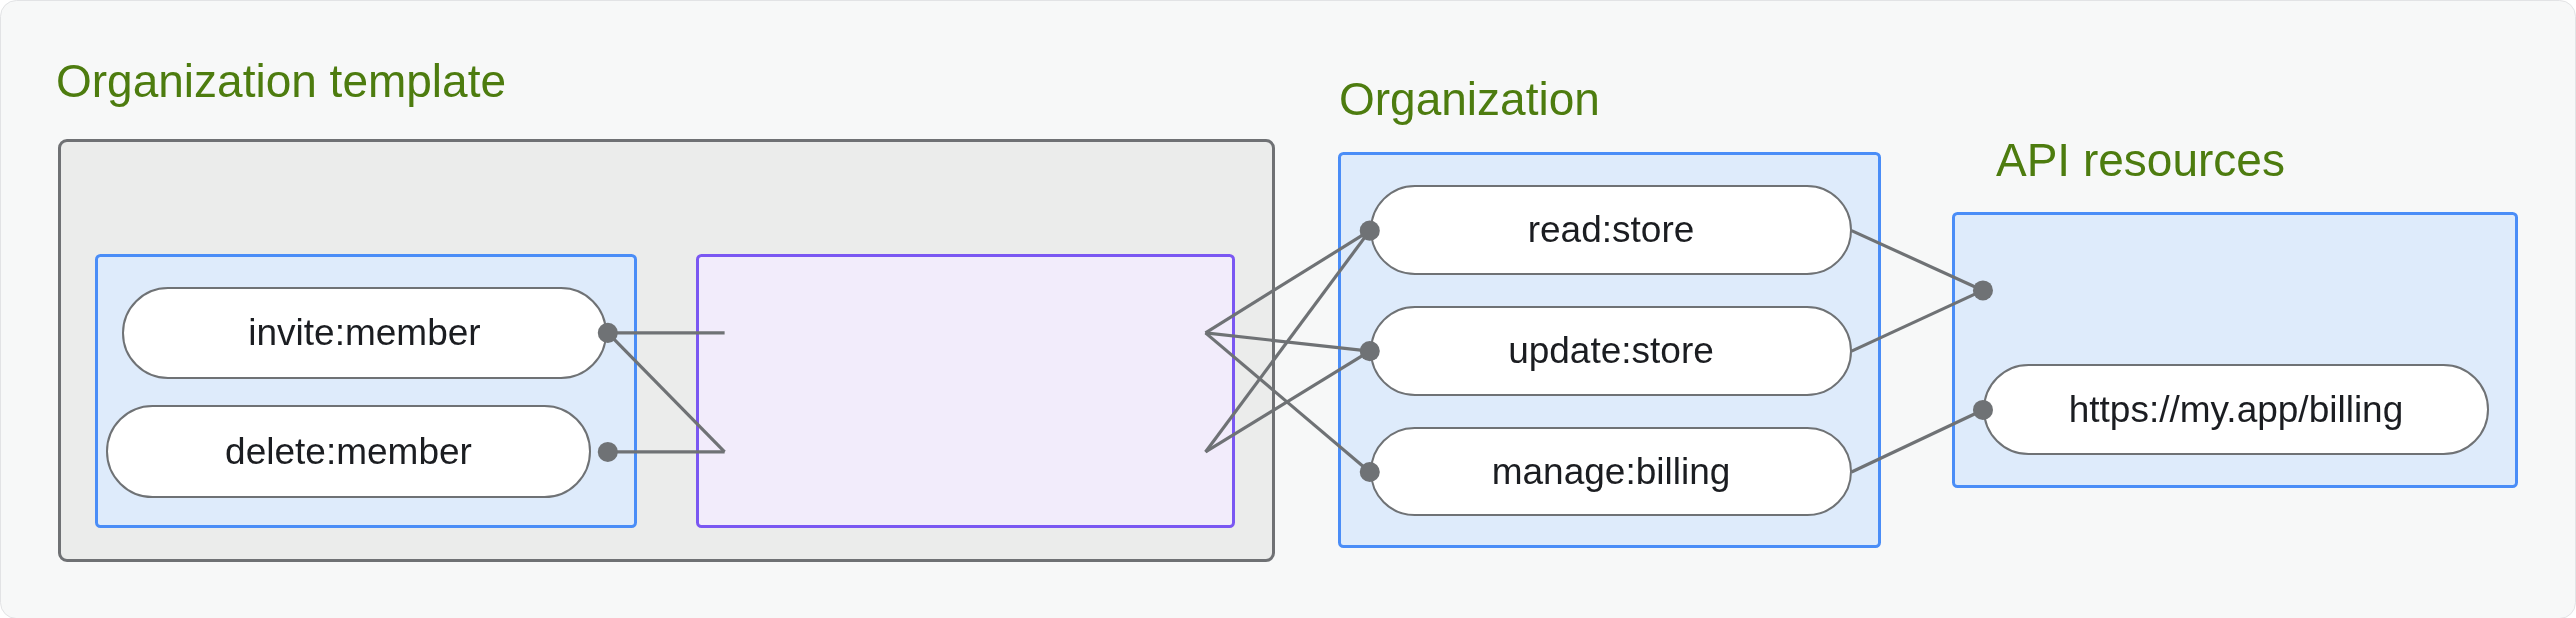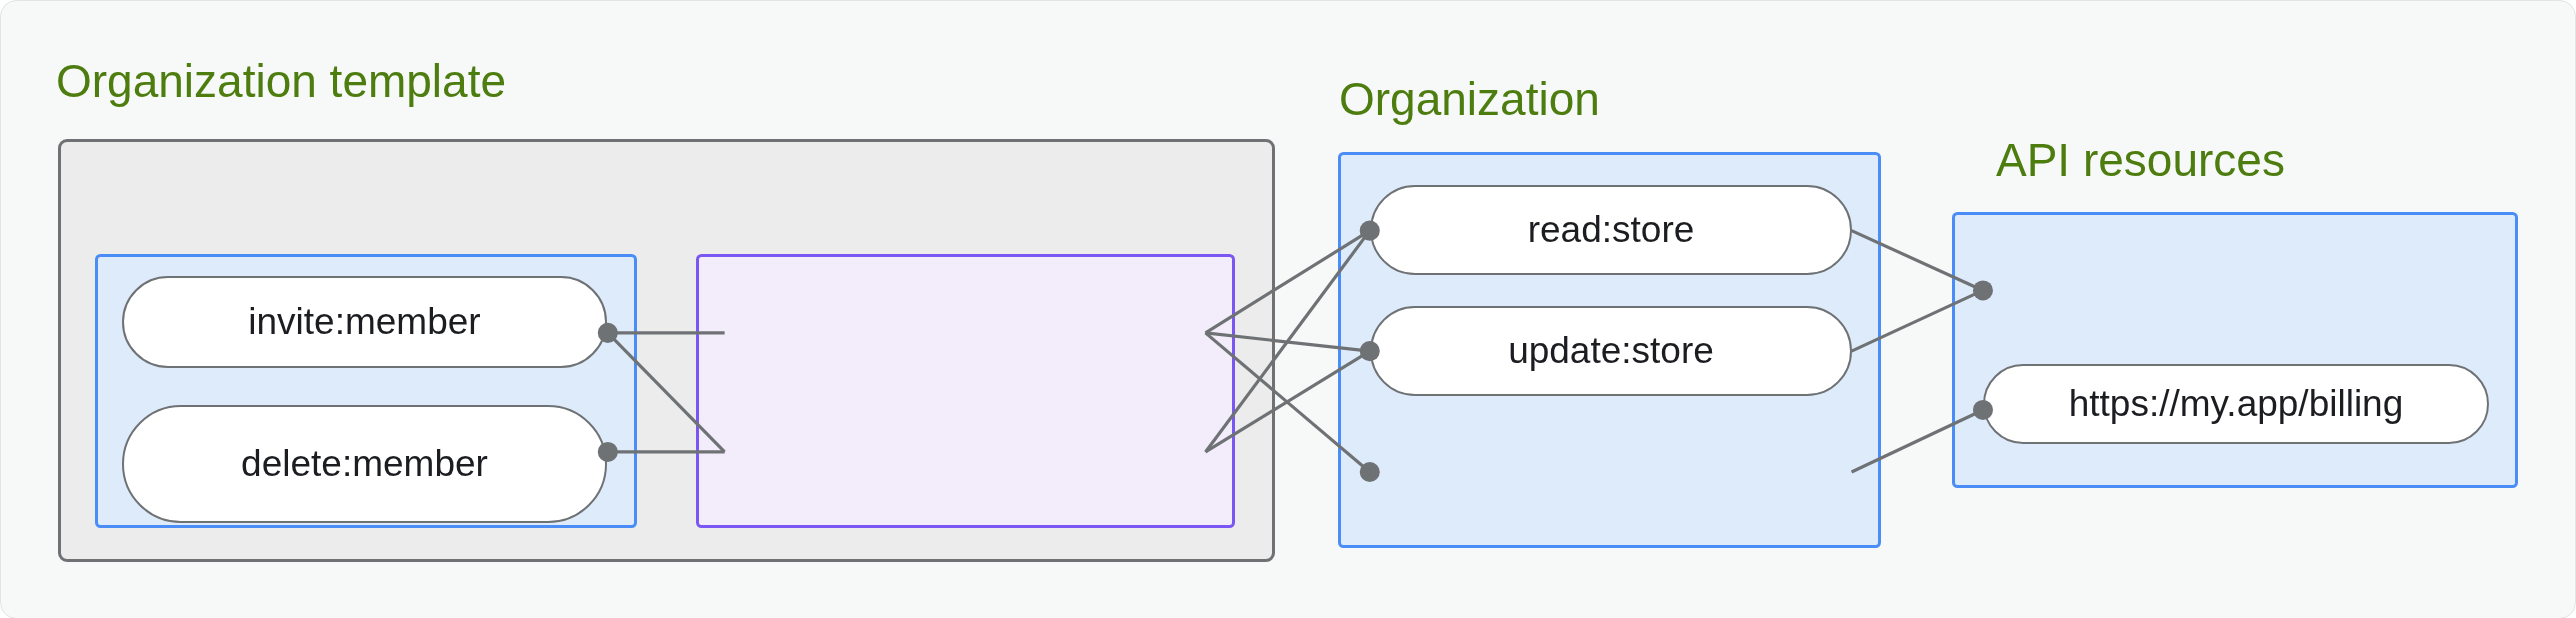--- a/index.html
+++ b/index.html
@@ -89,25 +89,26 @@
       <line x1="1320" y1="363.5" x2="1500" y2="251.5" stroke="#6F7275" stroke-width="3.5"></line>
       <line x1="1320" y1="363.5" x2="1500" y2="383.5" stroke="#6F7275" stroke-width="3.5"></line>
       <line x1="1320" y1="363.5" x2="1500" y2="516" stroke="#6F7275" stroke-width="3.5"></line>
       <line x1="1320" y1="494" x2="1500" y2="251.5" stroke="#6F7275" stroke-width="3.5"></line>
       <line x1="1320" y1="494" x2="1500" y2="383.5" stroke="#6F7275" stroke-width="3.5"></line>
       <line x1="2028" y1="251.5" x2="2172" y2="317" stroke="#6F7275" stroke-width="3.5"></line>
       <line x1="2028" y1="383.5" x2="2172" y2="317" stroke="#6F7275" stroke-width="3.5"></line>
       <line x1="2028" y1="516" x2="2172" y2="448" stroke="#6F7275" stroke-width="3.5"></line>
     </svg>
 
-  <div class="pill" style="left: 121px; top: 275px; width: 485px; height: 92px;">invite:member</div>
-  <div class="pill" style="left: 121px; top: 404px; width: 485px; height: 118px;">delete:member</div>
+  <div class="pill" style="left: 121px; top: 286px; width: 485px; height: 92px;">invite:member</div>
+  <div class="pill" style="left: 105px; top: 404px; width: 485px; height: 93px;">delete:member</div>
   <div class="pill" style="left: 1369px; top: 184px; width: 482px; height: 90px;">read:store</div>
   <div class="pill" style="left: 1369px; top: 305px; width: 482px; height: 90px;">update:store</div>
-  <div class="pill" style="left: 1982px; top: 363px; width: 506px; height: 80px; text-align: center;">https://my.app/billing</div>
+  <div class="pill" style="left: 1369px; top: 426px; width: 482px; height: 89px;">manage:billing</div>
+  <div class="pill" style="left: 1982px; top: 363px; width: 506px; height: 91px; text-align: center;">https://my.app/billing</div>
 
   <svg class="dots" width="2576" height="619" viewBox="0 0 2823 678">
       <circle cx="665" cy="363.5" r="11" fill="#6F7275"></circle>
       <circle cx="665" cy="494" r="11" fill="#6F7275"></circle>
       <circle cx="1500" cy="251.5" r="11" fill="#6F7275"></circle>
       <circle cx="1500" cy="383.5" r="11" fill="#6F7275"></circle>
       <circle cx="1500" cy="516" r="11" fill="#6F7275"></circle>
       <circle cx="2172" cy="317" r="11" fill="#6F7275"></circle>
       <circle cx="2172" cy="448" r="11" fill="#6F7275"></circle>
     </svg>

